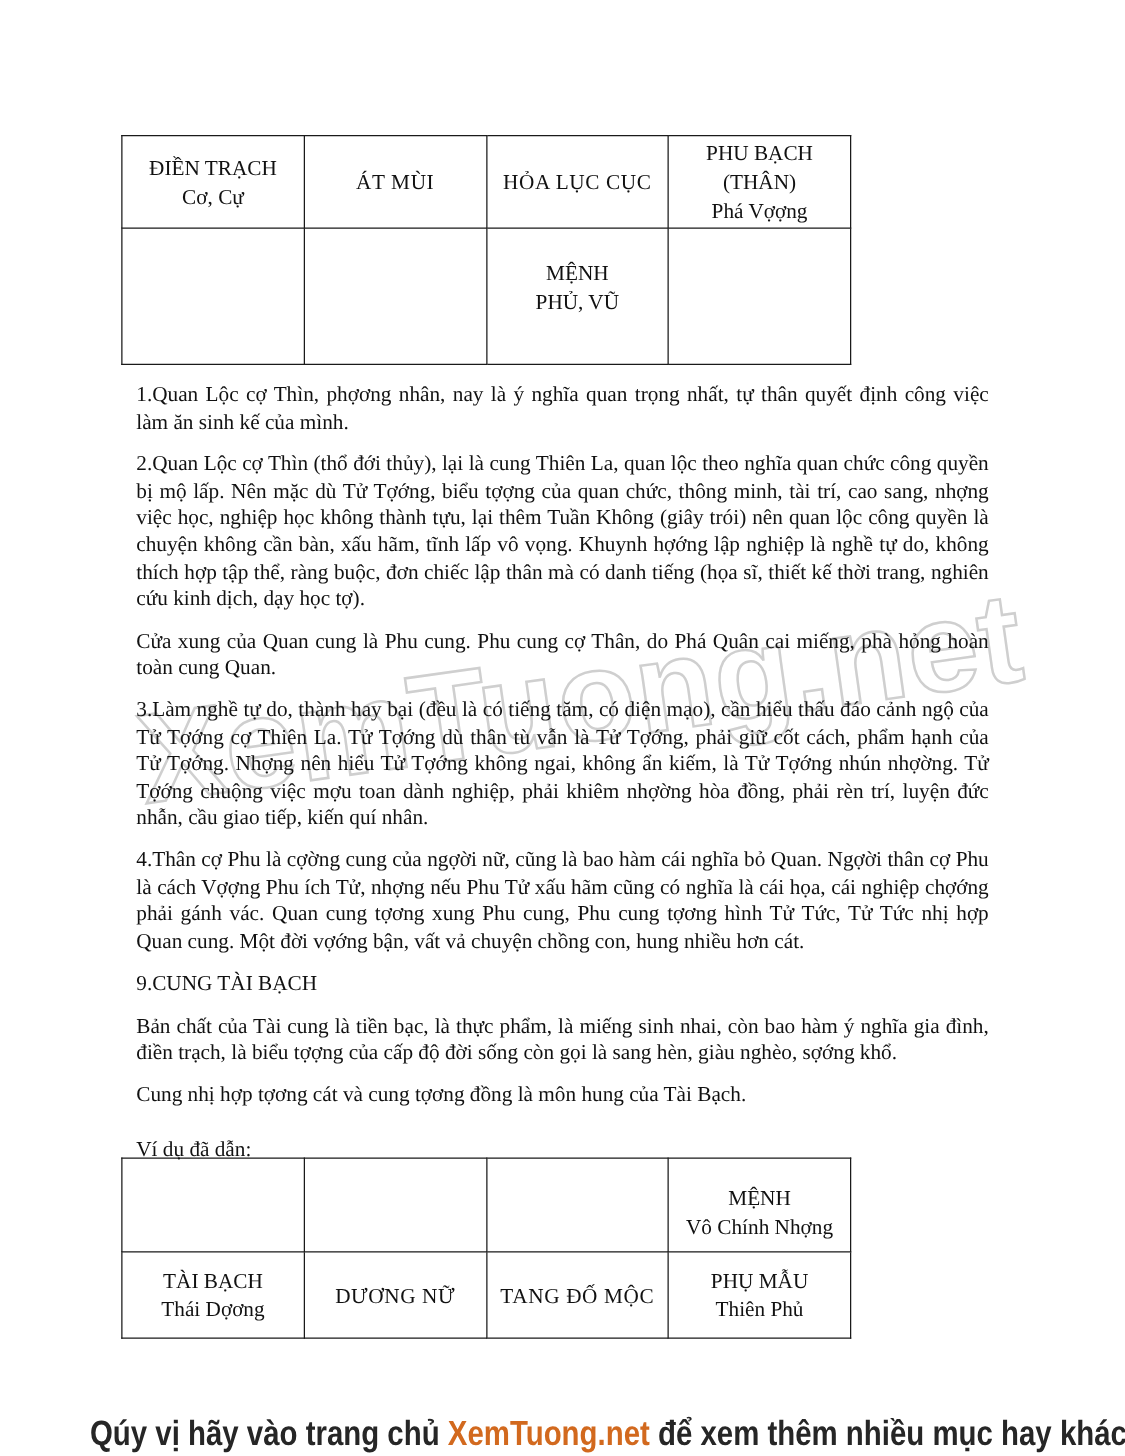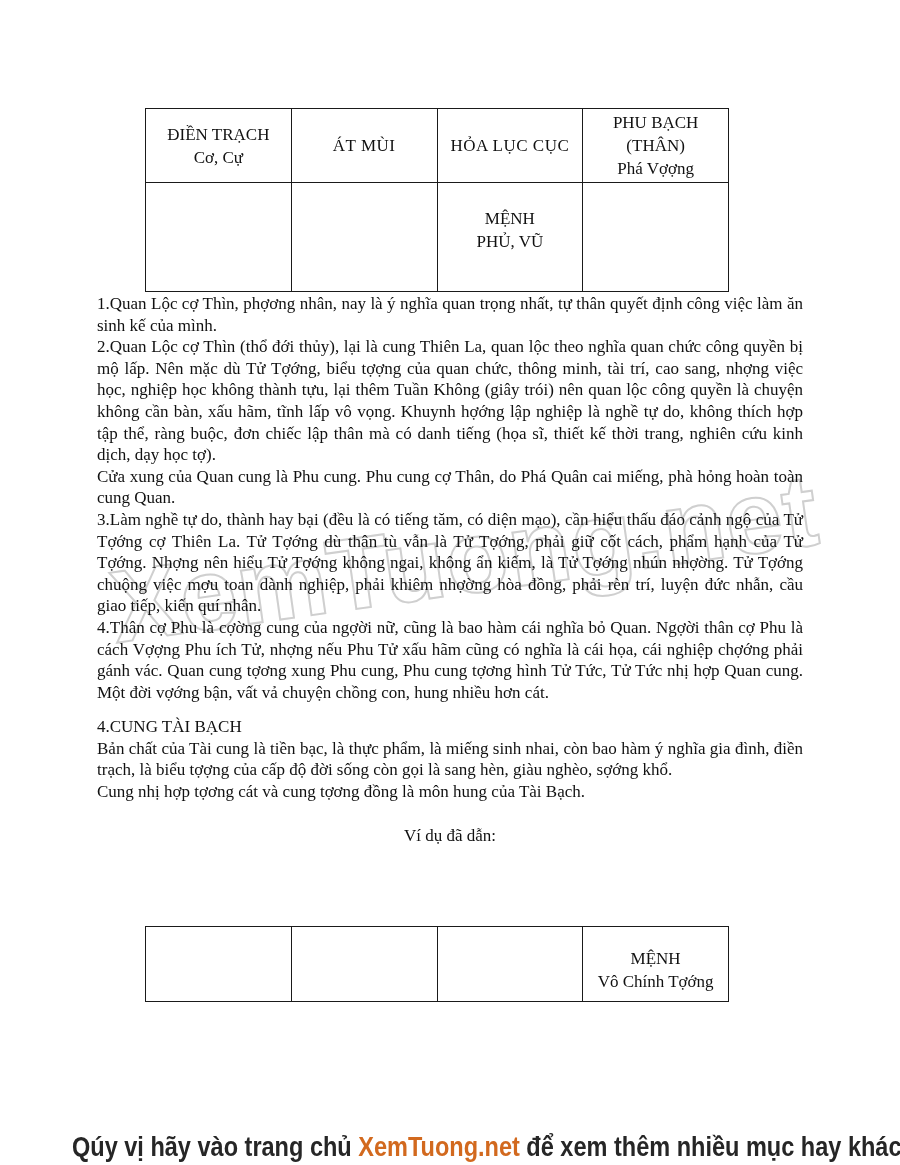--- a/index.html
+++ b/index.html
@@ -30,21 +30,20 @@
   }
   
   table.grid{
     border-collapse:collapse;
     width:584px;
     table-layout:fixed;
     position:absolute;
     left:97px;
     z-index:1;
     background:transparent;
-    margin-left:48px;
   }
   table.grid td{
     border:1.5px solid #1a1a1a;
     text-align:center;
     vertical-align:middle;
     font-size:17px;
     line-height:23px;
     padding:2px 4px;
   }
   table.t1{top:108px;}
@@ -58,23 +57,23 @@
   
   .content{
     position:absolute;
     left:97px;top:293px;
     width:706px;
     z-index:1;
     font-size:17px;
     line-height:21.6px;
     text-align:justify;
   }
-  .content p{margin:0;}
+  .content p{margin:12px;}
   .content p.section-head{margin-top:13px;text-align:left;}
-  .content p.example{margin-top:22px;text-align:center;}
+  .content p.example{margin-top:22px;text-align:left;}
   
   .footer{
     position:absolute;
     left:0;bottom:2px;
     width:100%;
     text-align:center;
     z-index:1;
     font-family:"Liberation Sans","DejaVu Sans",sans-serif;
     font-weight:bold;
     font-size:28px;
@@ -121,35 +120,51 @@
     </tr>
   </tbody>
     </table>
 
   <div class="content">
     <p>1.Quan Lộc cợ Thìn, phợơng nhân, nay là ý nghĩa quan trọng nhất, tự thân quyết định công việc làm ăn sinh kế của mình.</p>
     <p>2.Quan Lộc cợ Thìn (thổ đới thủy), lại là cung Thiên La, quan lộc theo nghĩa quan chức công quyền bị mộ lấp. Nên mặc dù Tử Tợớng, biểu tợợng của quan chức, thông minh, tài trí, cao sang, nhợng việc học, nghiệp học không thành tựu, lại thêm Tuần Không (giây trói) nên quan lộc công quyền là chuyện không cần bàn, xấu hãm, tĩnh lấp vô vọng. Khuynh hợớng lập nghiệp là nghề tự do, không thích hợp tập thể, ràng buộc, đơn chiếc lập thân mà có danh tiếng (họa sĩ, thiết kế thời trang, nghiên cứu kinh dịch, dạy học tợ).</p>
     <p>Cửa xung của Quan cung là Phu cung. Phu cung cợ Thân, do Phá Quân cai miếng, phà hỏng hoàn toàn cung Quan.</p>
     <p>3.Làm nghề tự do, thành hay bại (đều là có tiếng tăm, có diện mạo), cần hiểu thấu đáo cảnh ngộ của Tử Tợớng cợ Thiên La. Tử Tợớng dù thân tù vẫn là Tử Tợớng, phải giữ cốt cách, phẩm hạnh của Tử Tợớng. Nhợng nên hiểu Tử Tợớng không ngai, không ẩn kiếm, là Tử Tợớng nhún nhợờng. Tử Tợớng chuộng việc mợu toan dành nghiệp, phải khiêm nhợờng hòa đồng, phải rèn trí, luyện đức nhẫn, cầu giao tiếp, kiến quí nhân.</p>
     <p>4.Thân cợ Phu là cợờng cung của ngợời nữ, cũng là bao hàm cái nghĩa bỏ Quan. Ngợời thân cợ Phu là cách Vợợng Phu ích Tử, nhợng nếu Phu Tử xấu hãm cũng có nghĩa là cái họa, cái nghiệp chợớng phải gánh vác. Quan cung tợơng xung Phu cung, Phu cung tợơng hình Tử Tức, Tử Tức nhị hợp Quan cung. Một đời vợớng bận, vất vả chuyện chồng con, hung nhiều hơn cát.</p>
-    <p class="section-head">4.CUNG TÀI BẠCH</p>
+    <p class="section-head">9.CUNG TÀI BẠCH</p>
     <p>Bản chất của Tài cung là tiền bạc, là thực phẩm, là miếng sinh nhai, còn bao hàm ý nghĩa gia đình, điền trạch, là biểu tợợng của cấp độ đời sống còn gọi là sang hèn, giàu nghèo, sợớng khổ.</p>
     <p>Cung nhị hợp tợơng cát và cung tợơng đồng là môn hung của Tài Bạch.</p>
     <p class="example">Ví dụ đã dẫn:</p>
   </div>
 
   <table class="grid t2">
     <tbody>
         <tr class="r1">
       <td></td>
       <td></td>
       <td></td>
       <td>
         <div>MỆNH</div>
-        <div>Vô Chính Tợớng</div>
+        <div>Vô Chính Nhợng</div>
+      </td>
+    </tr>
+    <tr class="r2">
+      <td>
+        <div>TÀI BẠCH</div>
+        <div>Thái Dợơng</div>
+      </td>
+      <td class="bold">
+        <div>DƯƠNG NỮ</div>
+      </td>
+      <td class="bold">
+        <div>TANG ĐỐ MỘC</div>
+      </td>
+      <td>
+        <div>PHỤ MẪU</div>
+        <div>Thiên Phủ</div>
       </td>
     </tr>
   </tbody>
     </table>
 
   <div class="footer"><span>Qúy vị hãy vào trang chủ </span><span class="link" style="color: rgb(210, 105, 30);">XemTuong.net</span><span> để xem thêm nhiều mục hay khác</span></div>
 
 </div>
 
 </body></html>

